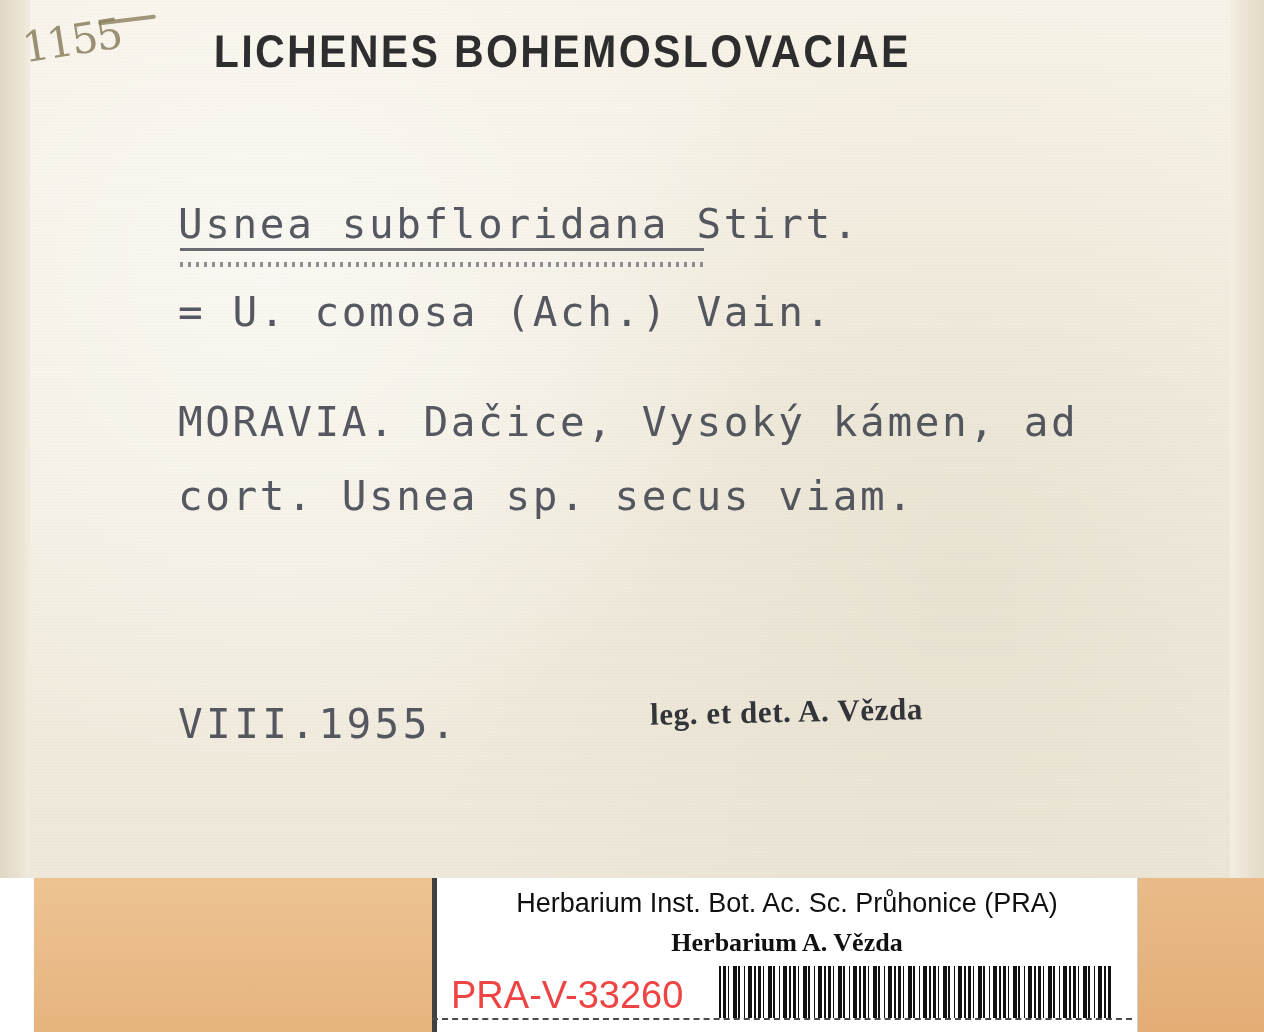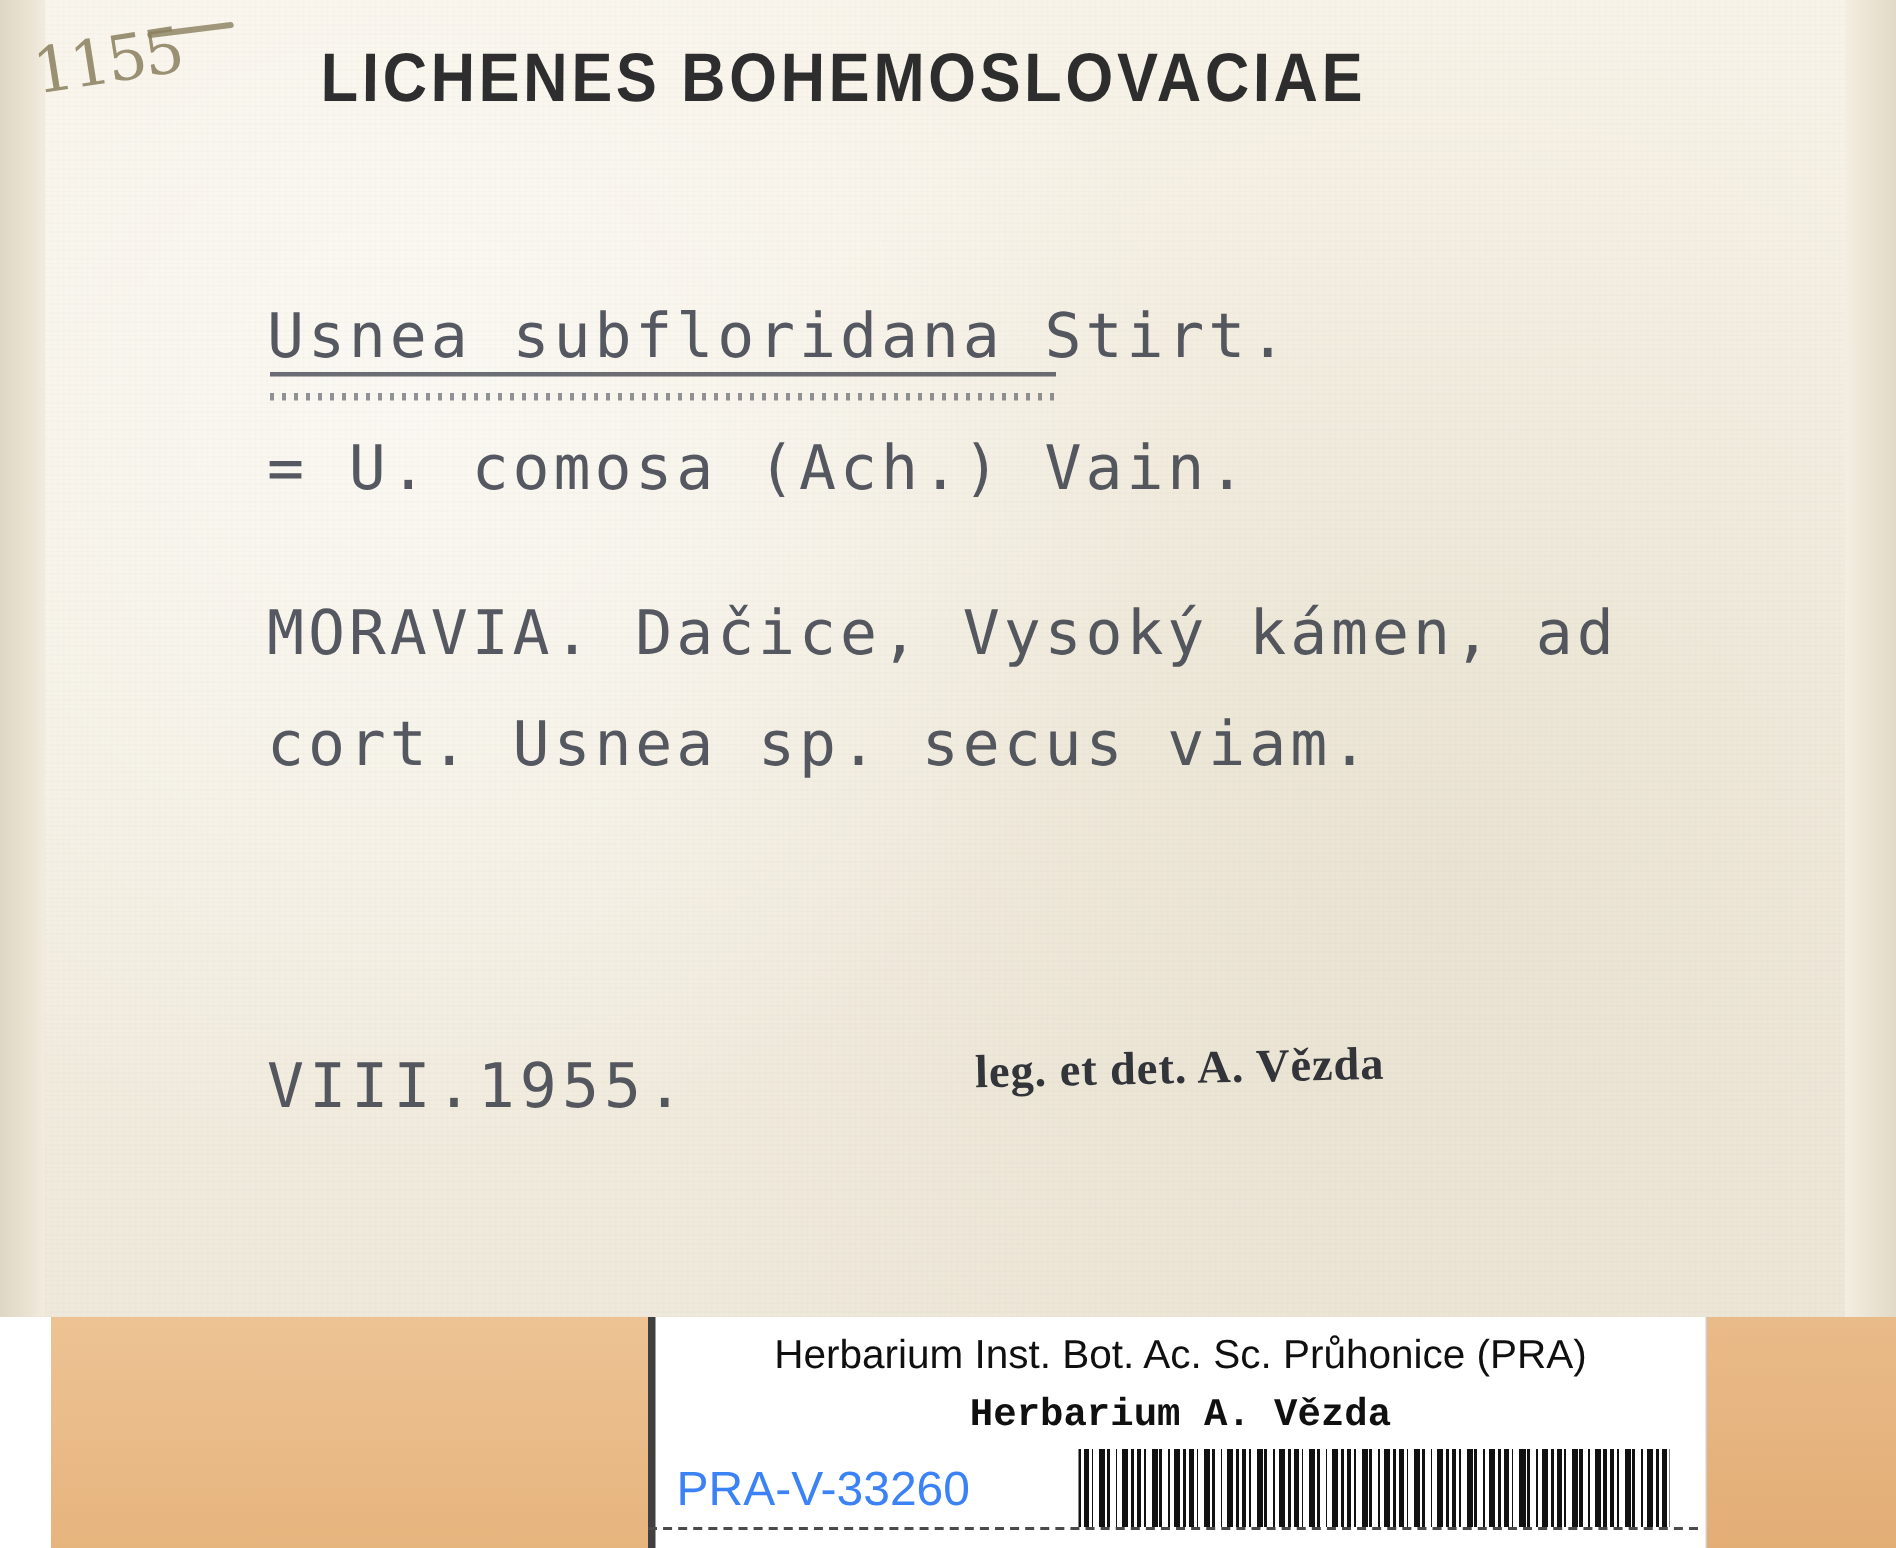--- a/index.html
+++ b/index.html
@@ -194,28 +194,28 @@
   }
   .herb-line2 {
     position: absolute;
     left: 12px;
     top: 50px;
     width: 676px;
     text-align: center;
     font-size: 26px;
     font-weight: 700;
     color: #101010;
-    font-family: Liberation Mono, monospace;
+    font-family: Liberation Serif, serif;
   }
   .herb-acc {
     position: absolute;
     left: 14px;
     top: 96px;
-    font-size: 32px;
-    color: #3b82f6;
+    font-size: 38px;
+    color: #ef4444;
     font-family: "Liberation Sans", sans-serif;
   }
   .barcode {
     position: absolute;
     left: 282px;
     top: 88px;
     width: 394px;
     height: 52px;
     background-image: repeating-linear-gradient(90deg,
       #111 0 2px, #fff 2px 4px,

